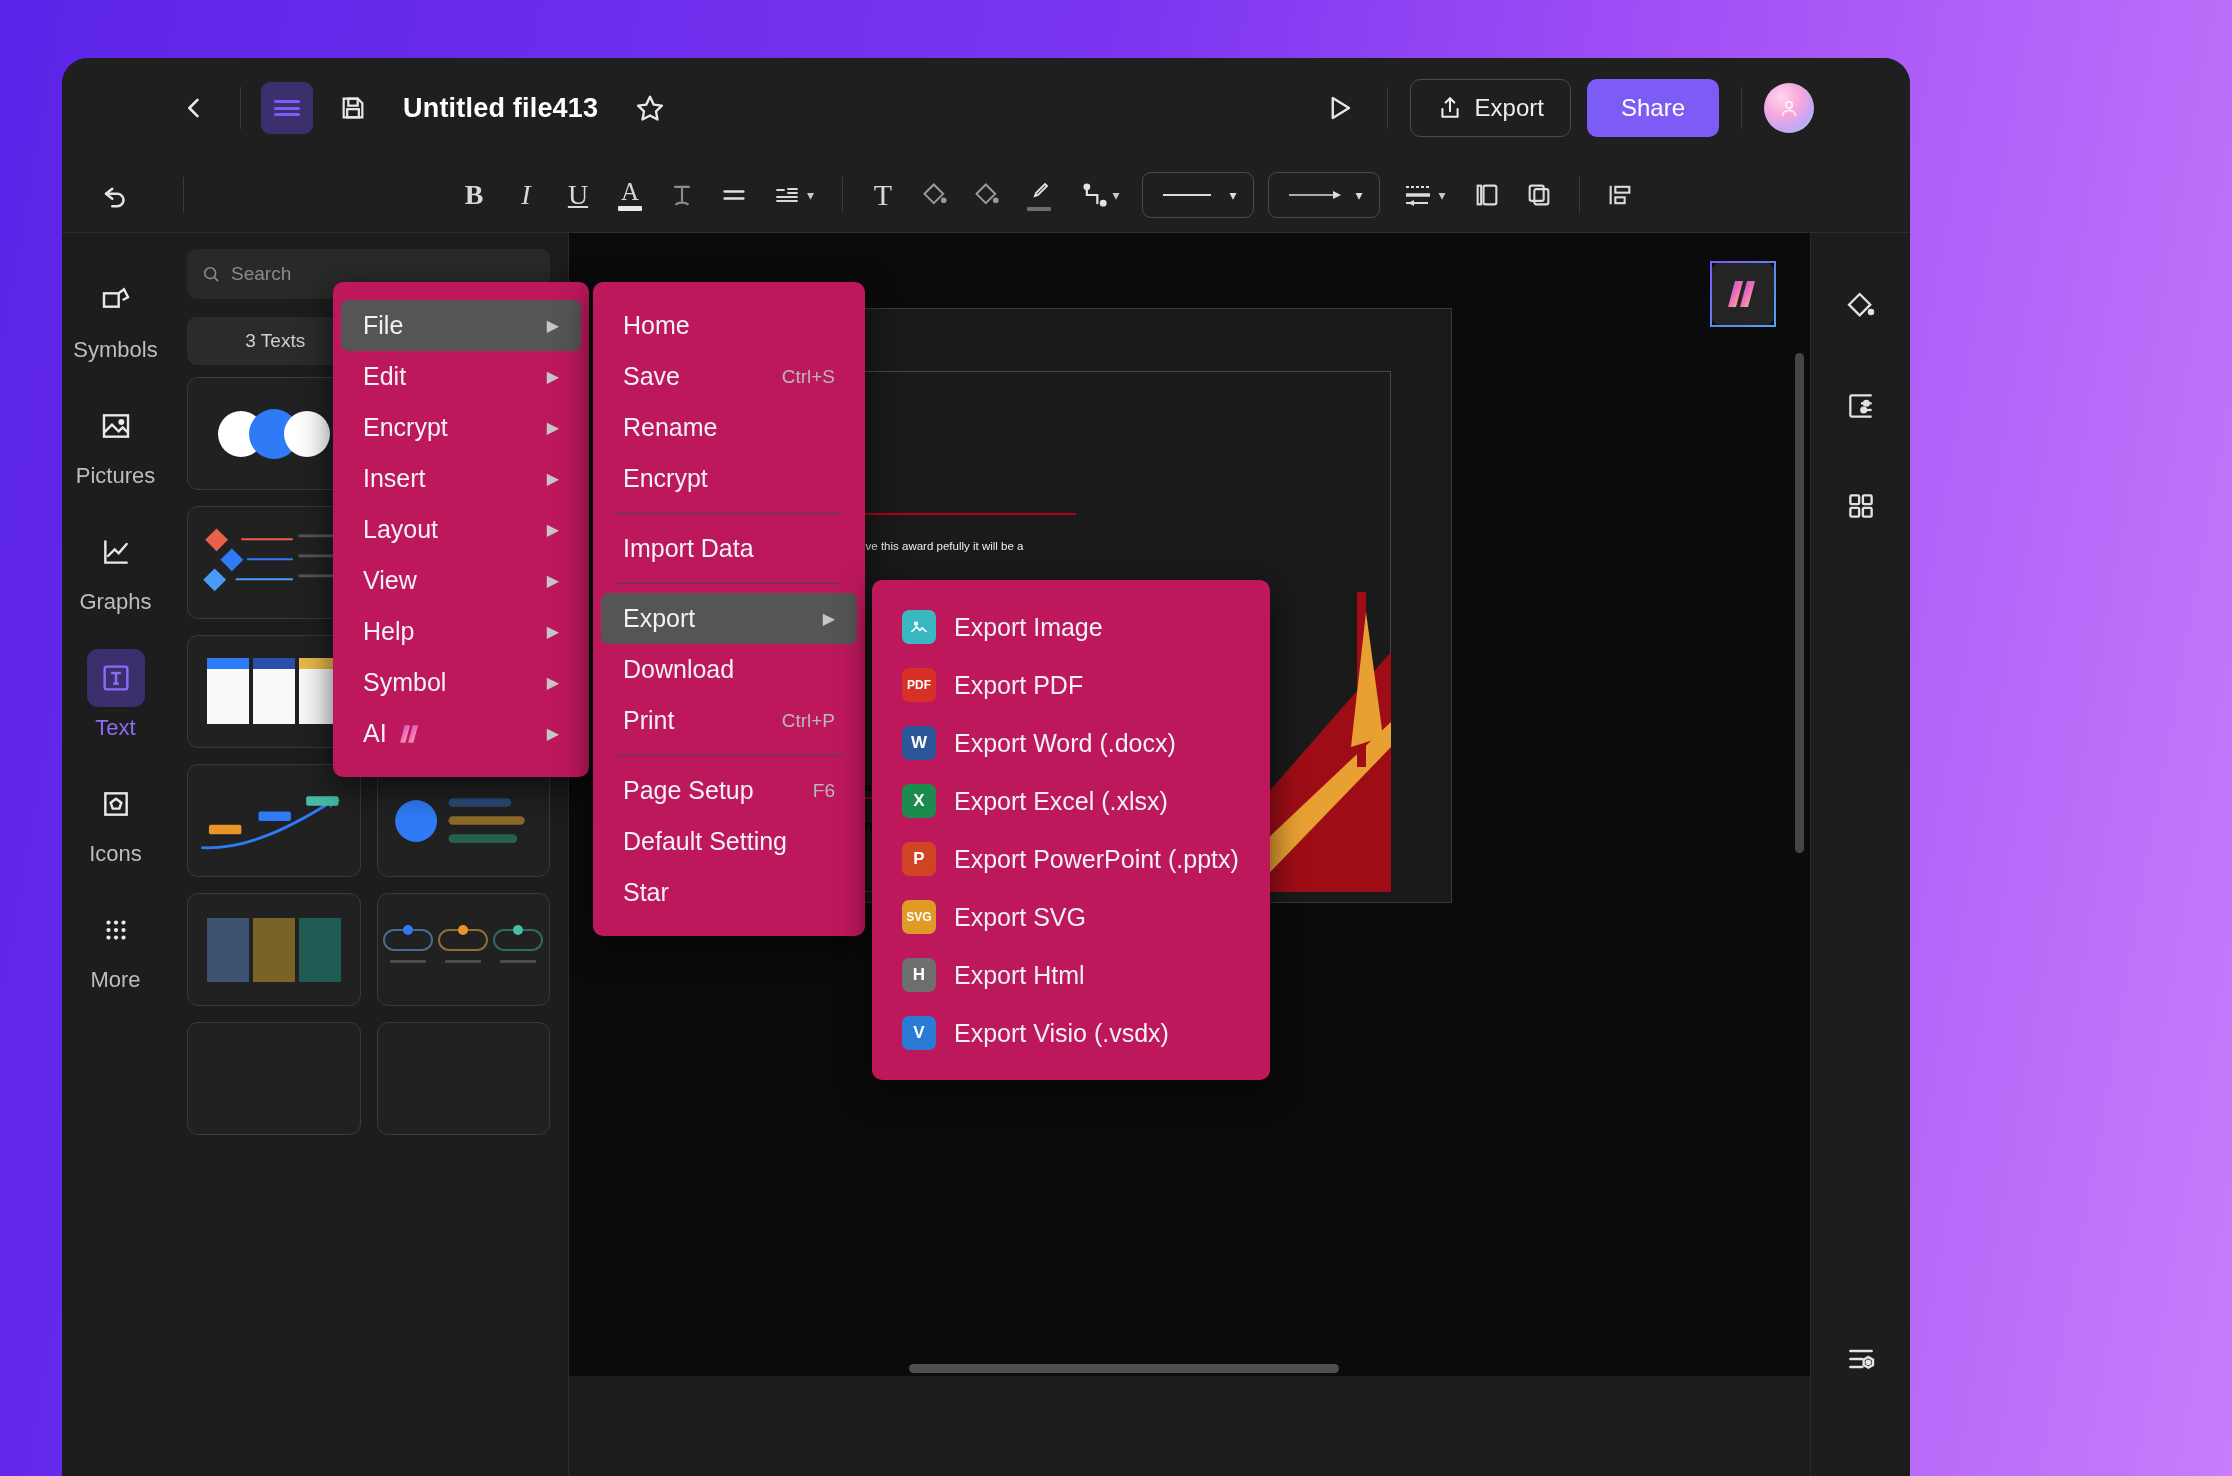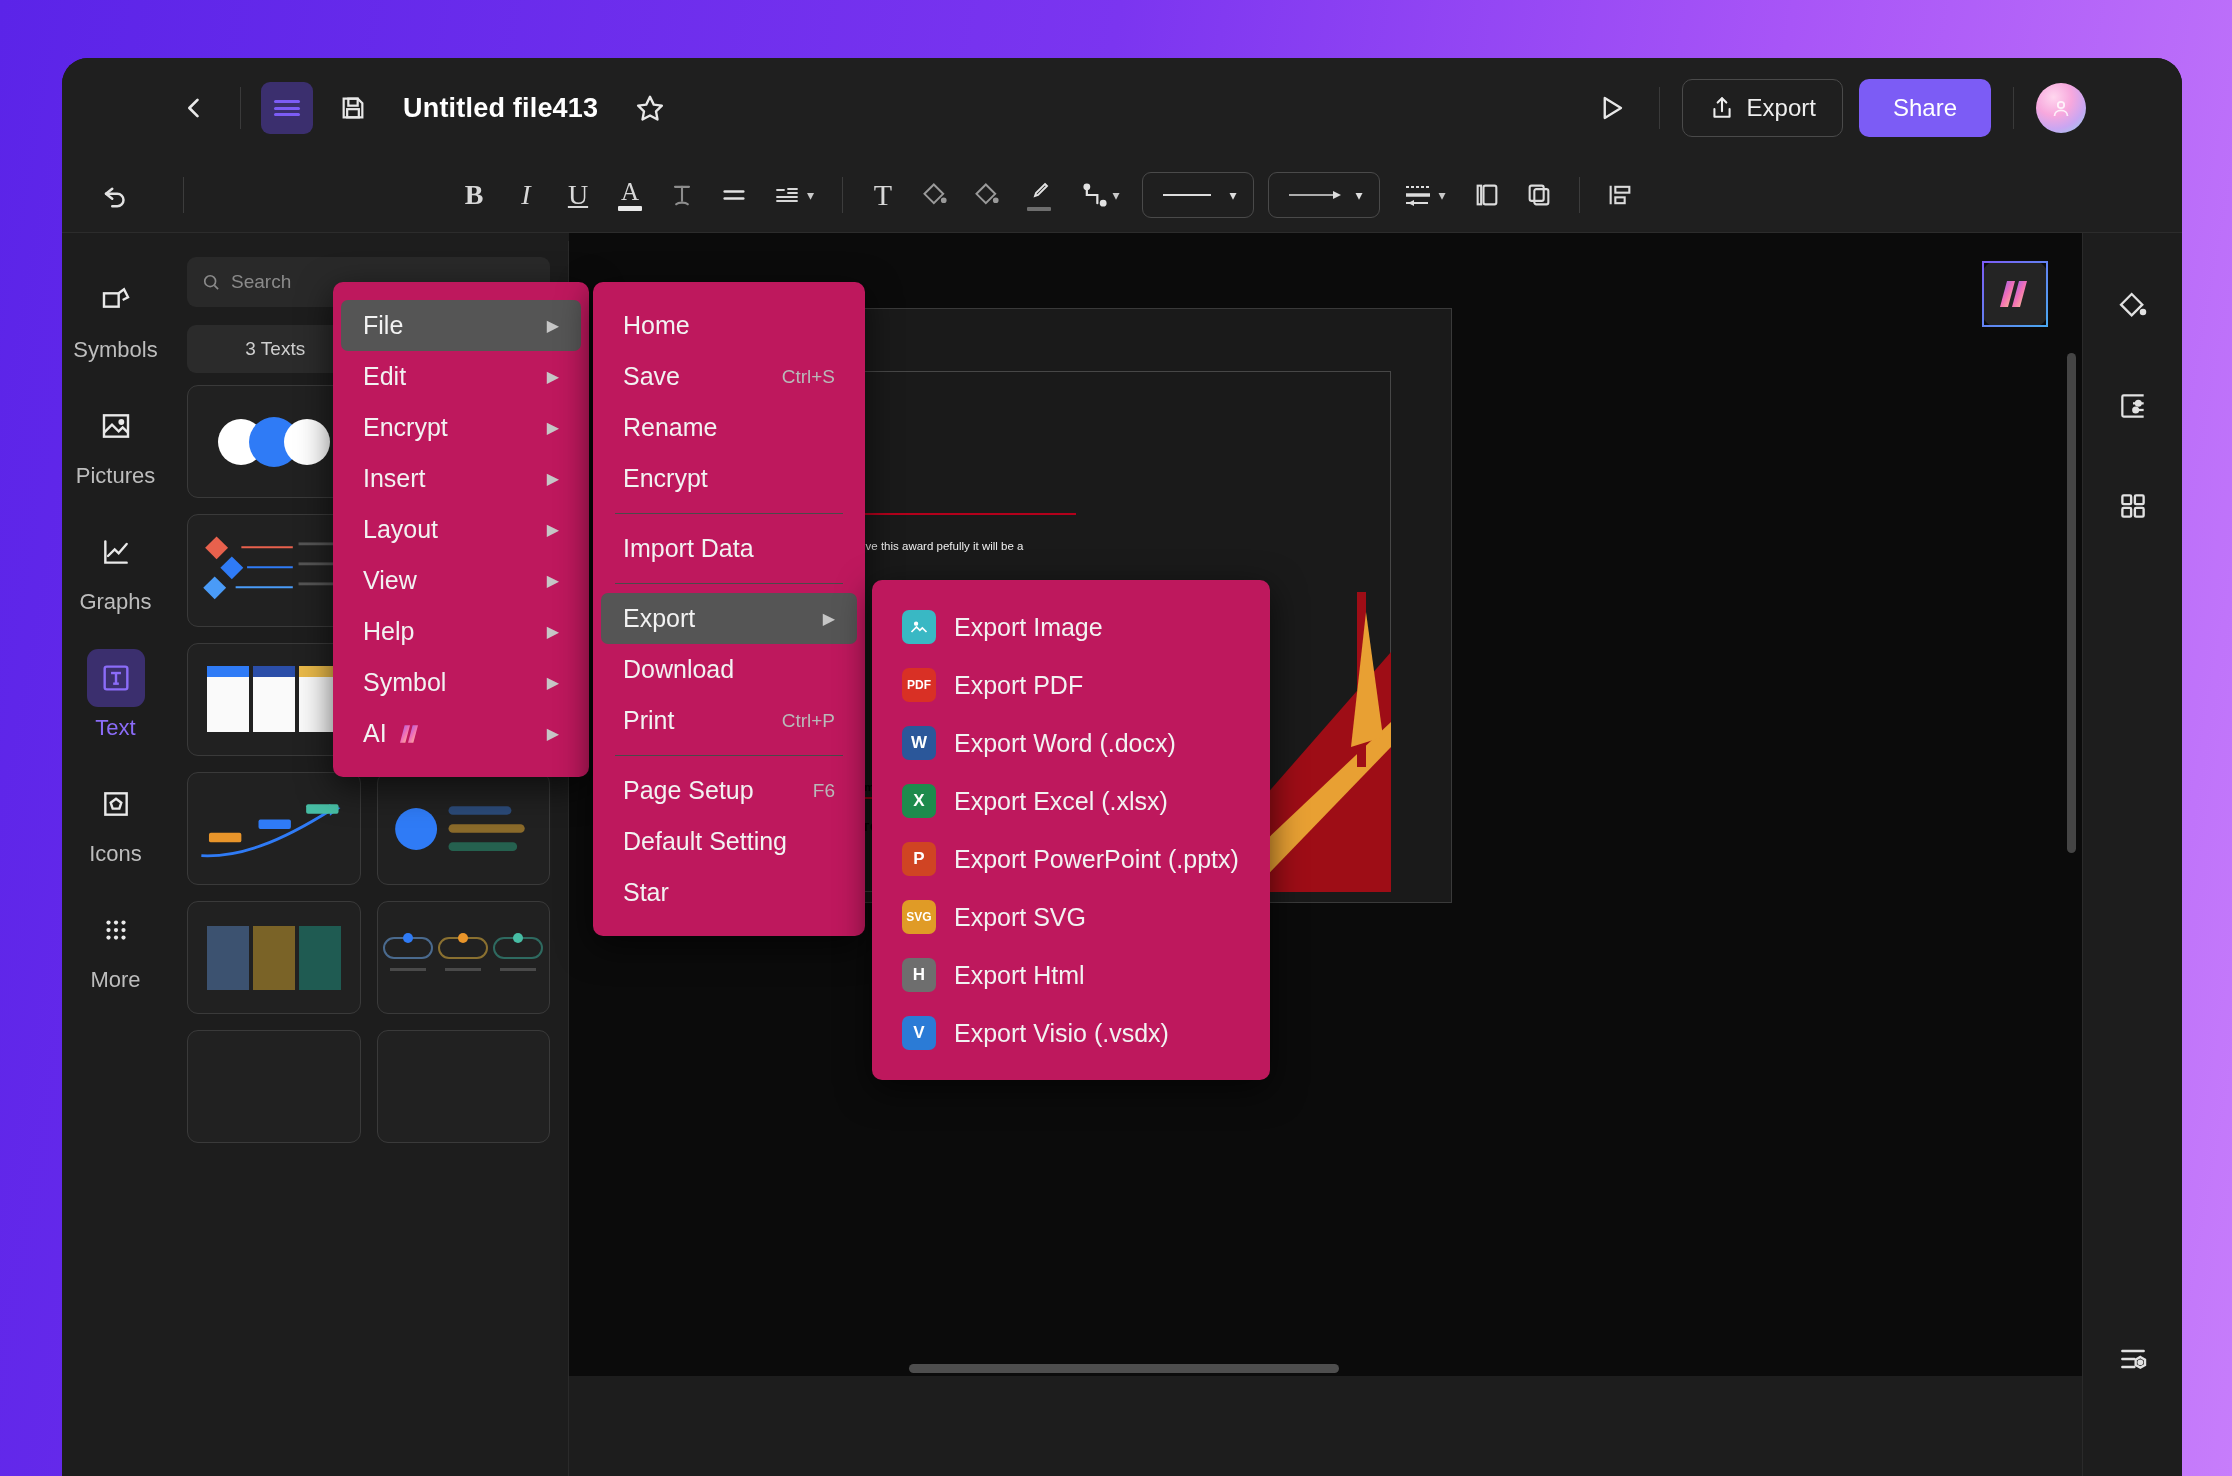--- a/index.html
+++ b/index.html
@@ -2,21 +2,21 @@
 <html><head>
 <meta charset="utf-8">
 <style>
   * { box-sizing: border-box; margin: 0; padding: 0; }
   html, body { width: 2232px; height: 1476px; overflow: hidden; }
   body {
     font-family: "Liberation Sans", sans-serif;
     background: linear-gradient(100deg, #5b24e8 0%, #7b35f0 45%, #a855f7 72%, #c77dfb 100%);
   }
   .app-frame {
-    position: absolute; left: 62px; top: 58px; width: 2120px; height: 1418px;
+    position: absolute; left: 62px; top: 58px; width: 1848px; height: 1418px;
     background: #1d1d1d; border-radius: 26px 26px 0 0; overflow: hidden;
   }
 
   
   .header { position: absolute; left: 0; top: 0; width: 100%; height: 100px;
     background: #1f1f1f; display: flex; align-items: center; }
   .hdr-left { display: flex; align-items: center; gap: 14px; padding-left: 106px; }
   .icon-btn { width: 52px; height: 52px; border-radius: 9px; display: flex;
     align-items: center; justify-content: center; color: #e8e8e8; cursor: pointer; }
   .vdiv { width: 1px; height: 42px; background: #3a3a3a; margin: 0 6px; }
@@ -55,21 +55,21 @@
     background: #1d1d1d; padding-top: 38px; }
   .rail-item { display: flex; flex-direction: column; align-items: center;
     gap: 8px; margin-bottom: 34px; cursor: pointer; }
   .rail-ic { width: 58px; height: 58px; border-radius: 11px; display: flex;
     align-items: center; justify-content: center; color: #e9e9e9; }
   .rail-item.active .rail-ic { background: #3b2f6e; color: #8b6cf8; }
   .rail-lb { font-size: 22px; color: #bdbdbd; }
   .rail-item.active .rail-lb { color: #8b6cf8; }
 
   
-  .panel { position: absolute; left: 107px; top: 183px; width: 400px; bottom: 0;
+  .panel { position: absolute; left: 107px; top: 175px; width: 400px; bottom: 0;
     background: #1d1d1d; border-right: 1px solid #2a2a2a; }
   .panel-search { margin: 16px 18px 10px; height: 50px; border-radius: 9px;
     background: #292929; display: flex; align-items: center; padding: 0 14px;
     gap: 10px; color: #8a8a8a; font-size: 19px; }
   .tabs { display: flex; gap: 10px; padding: 8px 18px 12px; }
   .tab { flex: 1; height: 48px; border-radius: 9px; background: #2b2b2b;
     color: #cfcfcf; font-size: 19px; display: flex; align-items: center;
     justify-content: center; cursor: pointer; }
   .grid { padding: 0 18px; display: grid; grid-template-columns: 1fr 1fr;
     gap: 16px; }

